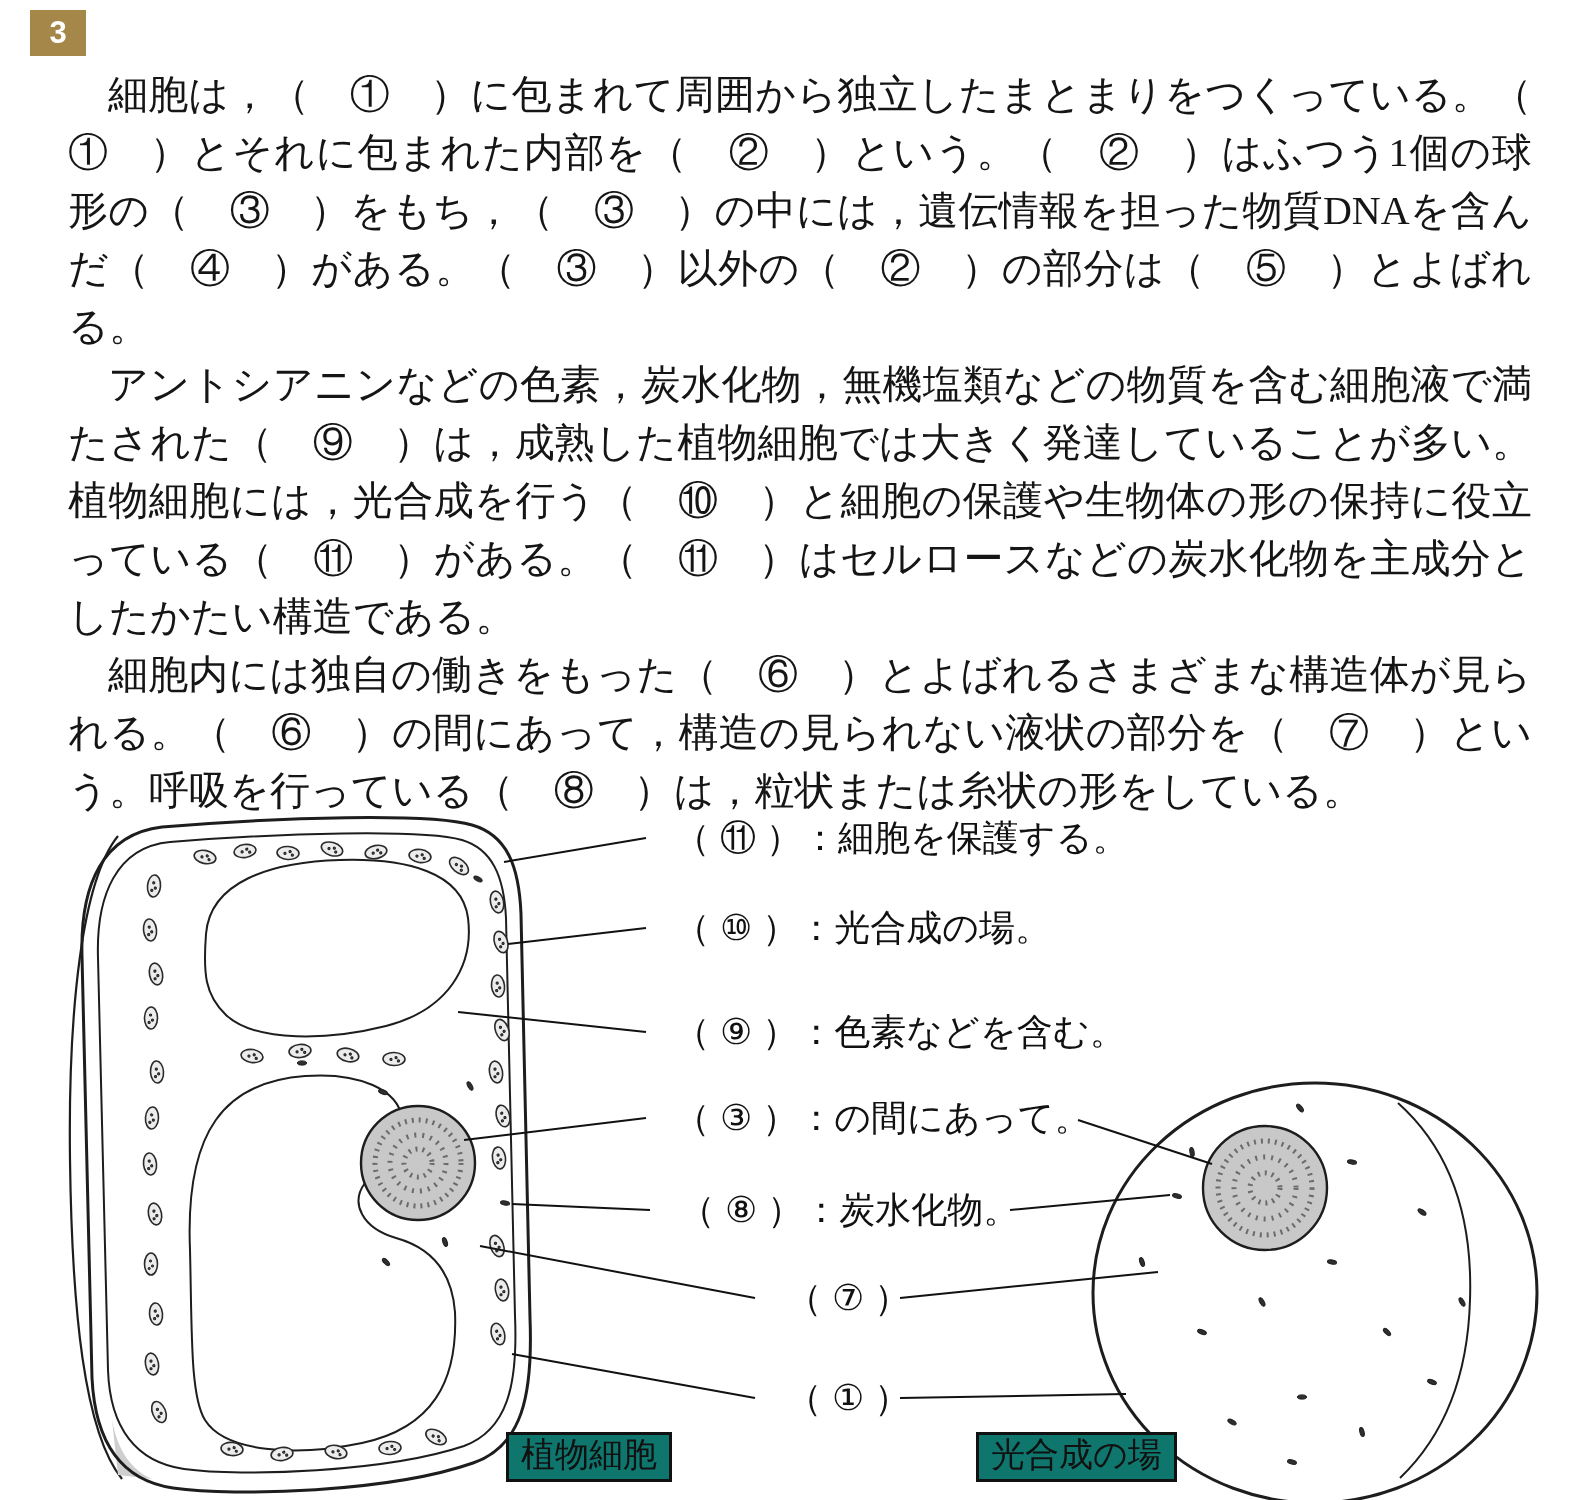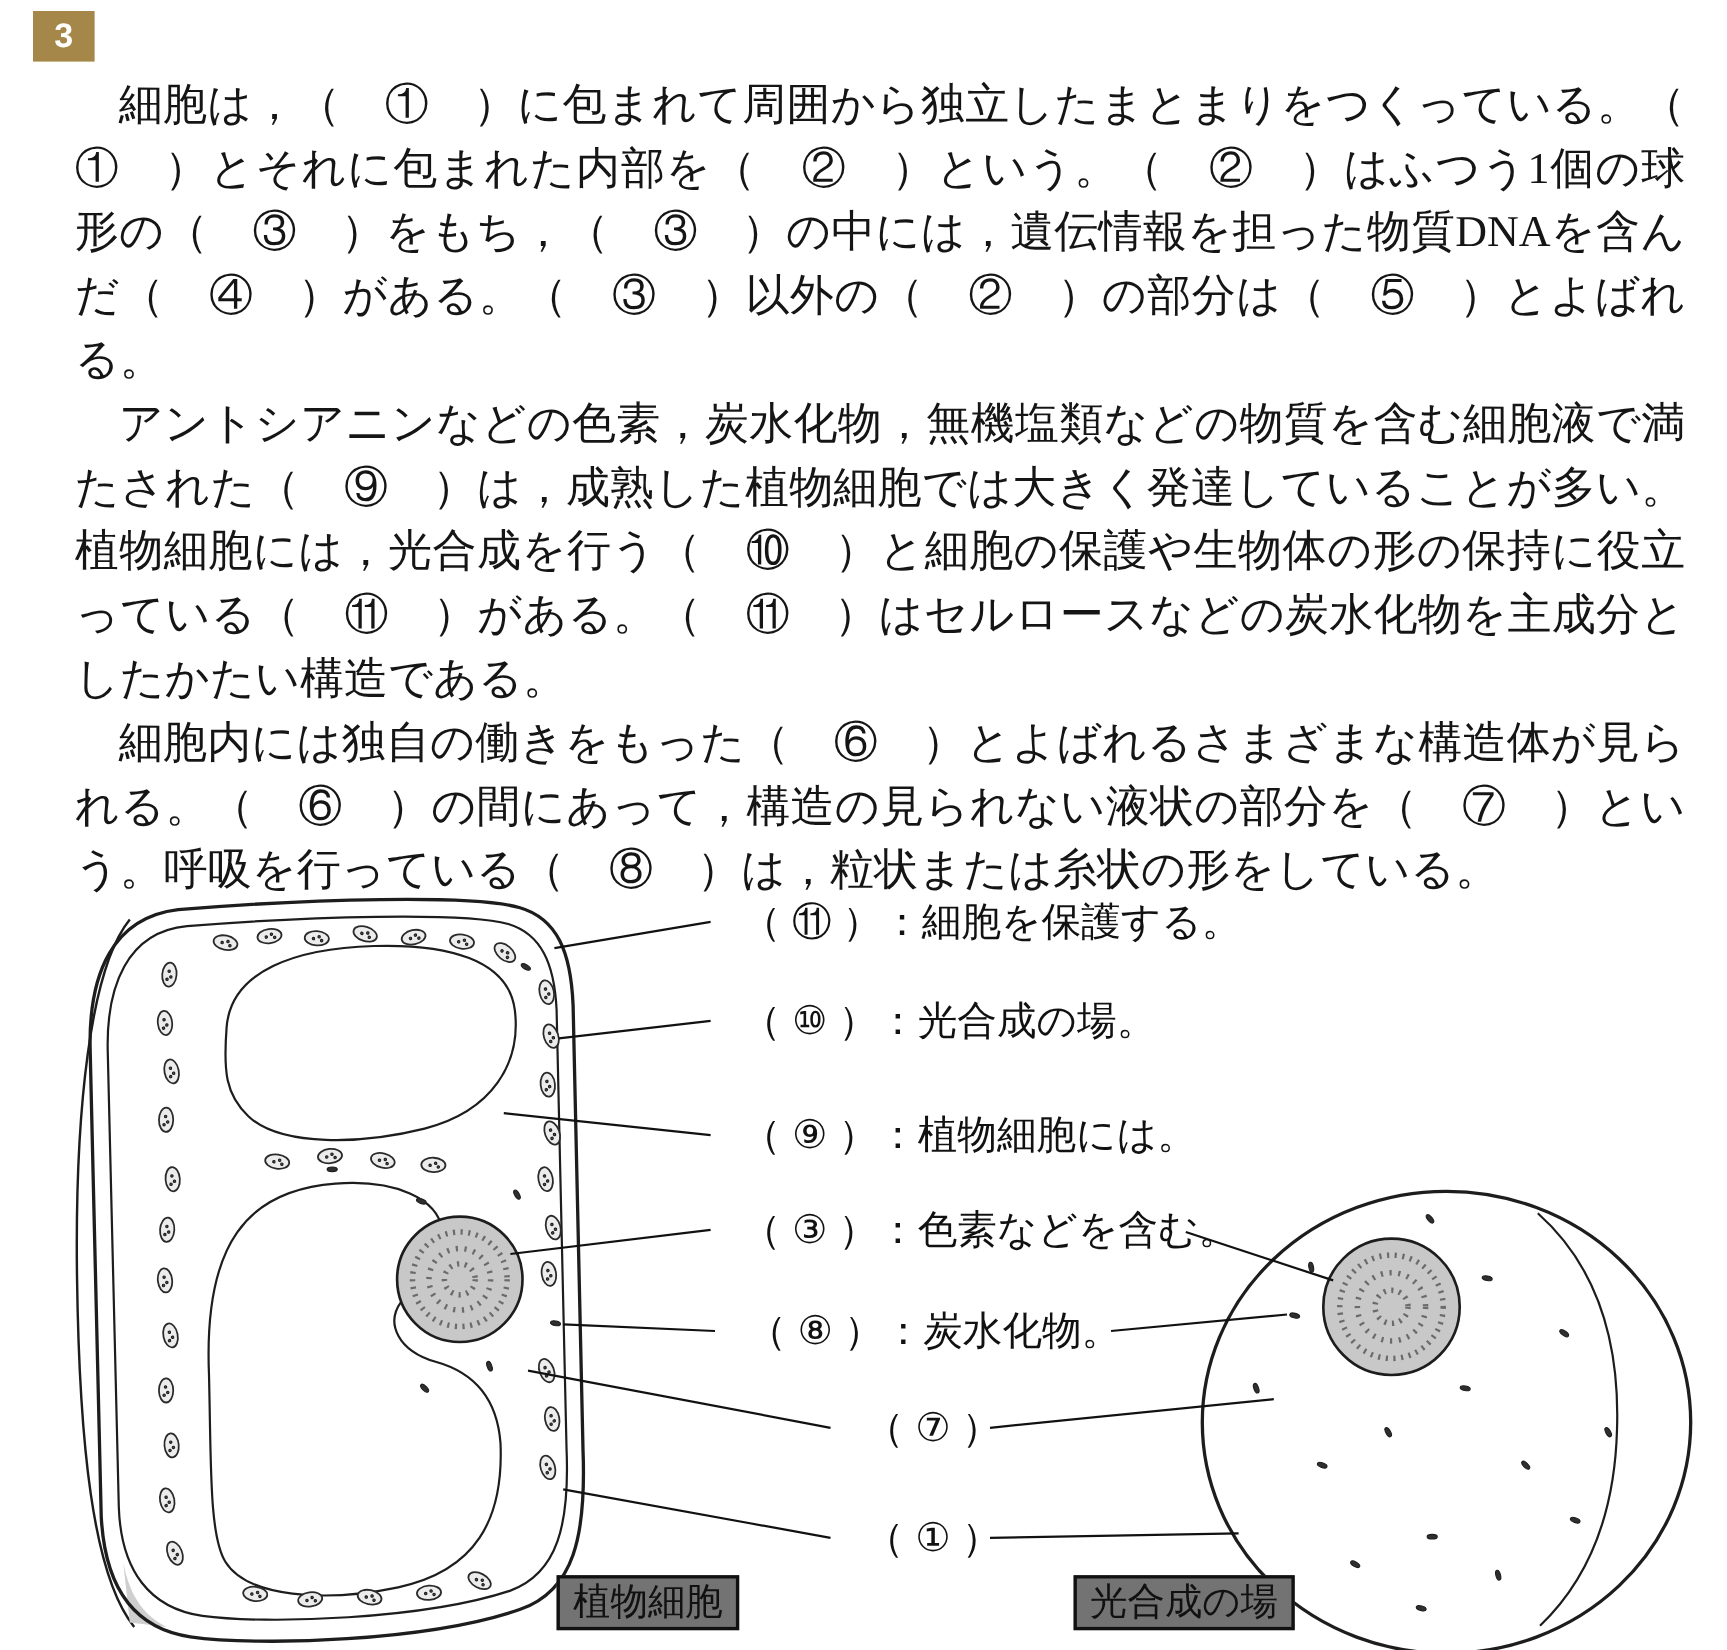--- a/index.html
+++ b/index.html
@@ -7,22 +7,22 @@
         font-family:"Liberation Serif","DejaVu Serif",serif;color:#151515;}
   .header{display:flex;align-items:center;gap:44px;padding:10px 0 0 30px;}
   .badge{width:56px;height:46px;background:#a5874a;color:#fff;display:flex;align-items:center;justify-content:center;
          font-family:"Liberation Sans","DejaVu Sans",sans-serif;font-weight:bold;font-size:31px;}
   .title{margin:0;font-family:"Liberation Sans","DejaVu Sans",sans-serif;font-weight:bold;font-size:40px;color:#111;}
   .text-block{padding:10px 38px 0 68px;font-size:40px;line-height:58px;text-align:justify;}
   .para{margin:0;text-indent:1em;}
   .overlay{position:absolute;left:0;top:0;width:1570px;height:1500px;pointer-events:none;}
   .dlabel{position:absolute;font-family:"Liberation Sans","DejaVu Sans",sans-serif;font-size:36px;line-height:48px;
           color:#111;white-space:nowrap;margin-left:24px;}
-  .caption{position:absolute;font-family:Liberation Serif, serif;font-size:34px;line-height:40px;
-           color:#111;border:3px solid #111;background:#737373;padding:2px 12px;white-space:nowrap;}
+  .caption{position:absolute;font-family:Liberation Mono, monospace;font-size:34px;line-height:40px;
+           color:#111;border:3px solid #111;background:#0f766e;padding:2px 12px;white-space:nowrap;}
 </style>
 </head>
 <body>
 
 <div class="page">
 
   <header class="header">
     <div class="badge">3</div>
   </header>
 
@@ -156,22 +156,22 @@
       <line x1="1010" y1="1210" x2="1170" y2="1195"></line>
       <line x1="755" y1="1298" x2="480" y2="1246"></line>
       <line x1="900" y1="1298" x2="1158" y2="1272"></line>
       <line x1="755" y1="1398" x2="512" y2="1354"></line>
       <line x1="900" y1="1398" x2="1126" y2="1394"></line>
     </g>
   </svg>
 
   <div class="dlabel" style="left:650px;top:814px;">（ ⑪ ）：細胞を保護する。</div>
   <div class="dlabel" style="left:650px;top:904px;">（ ⑩ ）：光合成の場。</div>
-  <div class="dlabel" style="left:650px;top:1008px;">（ ⑨ ）：植物細胞には。</div>
-  <div class="dlabel" style="left:650px;top:1094px;">（ ③ ）：色素などを含む。</div>
+  <div class="dlabel" style="left:650px;top:1008px;">（ ⑨ ）：色素などを含む。</div>
+  <div class="dlabel" style="left:650px;top:1094px;">（ ③ ）：の間にあって。</div>
   <div class="dlabel" style="left:655px;top:1186px;">（ ⑧ ）：炭水化物。</div>
   <div class="dlabel" style="left:762px;top:1274px;">（ ⑦ ）</div>
   <div class="dlabel" style="left:762px;top:1374px;">（ ① ）</div>
 
   <div class="caption" style="left:506px;top:1432px;">植物細胞</div>
   <div class="caption" style="left:976px;top:1432px;">光合成の場</div>
 
 </div>
 
 </body></html>

